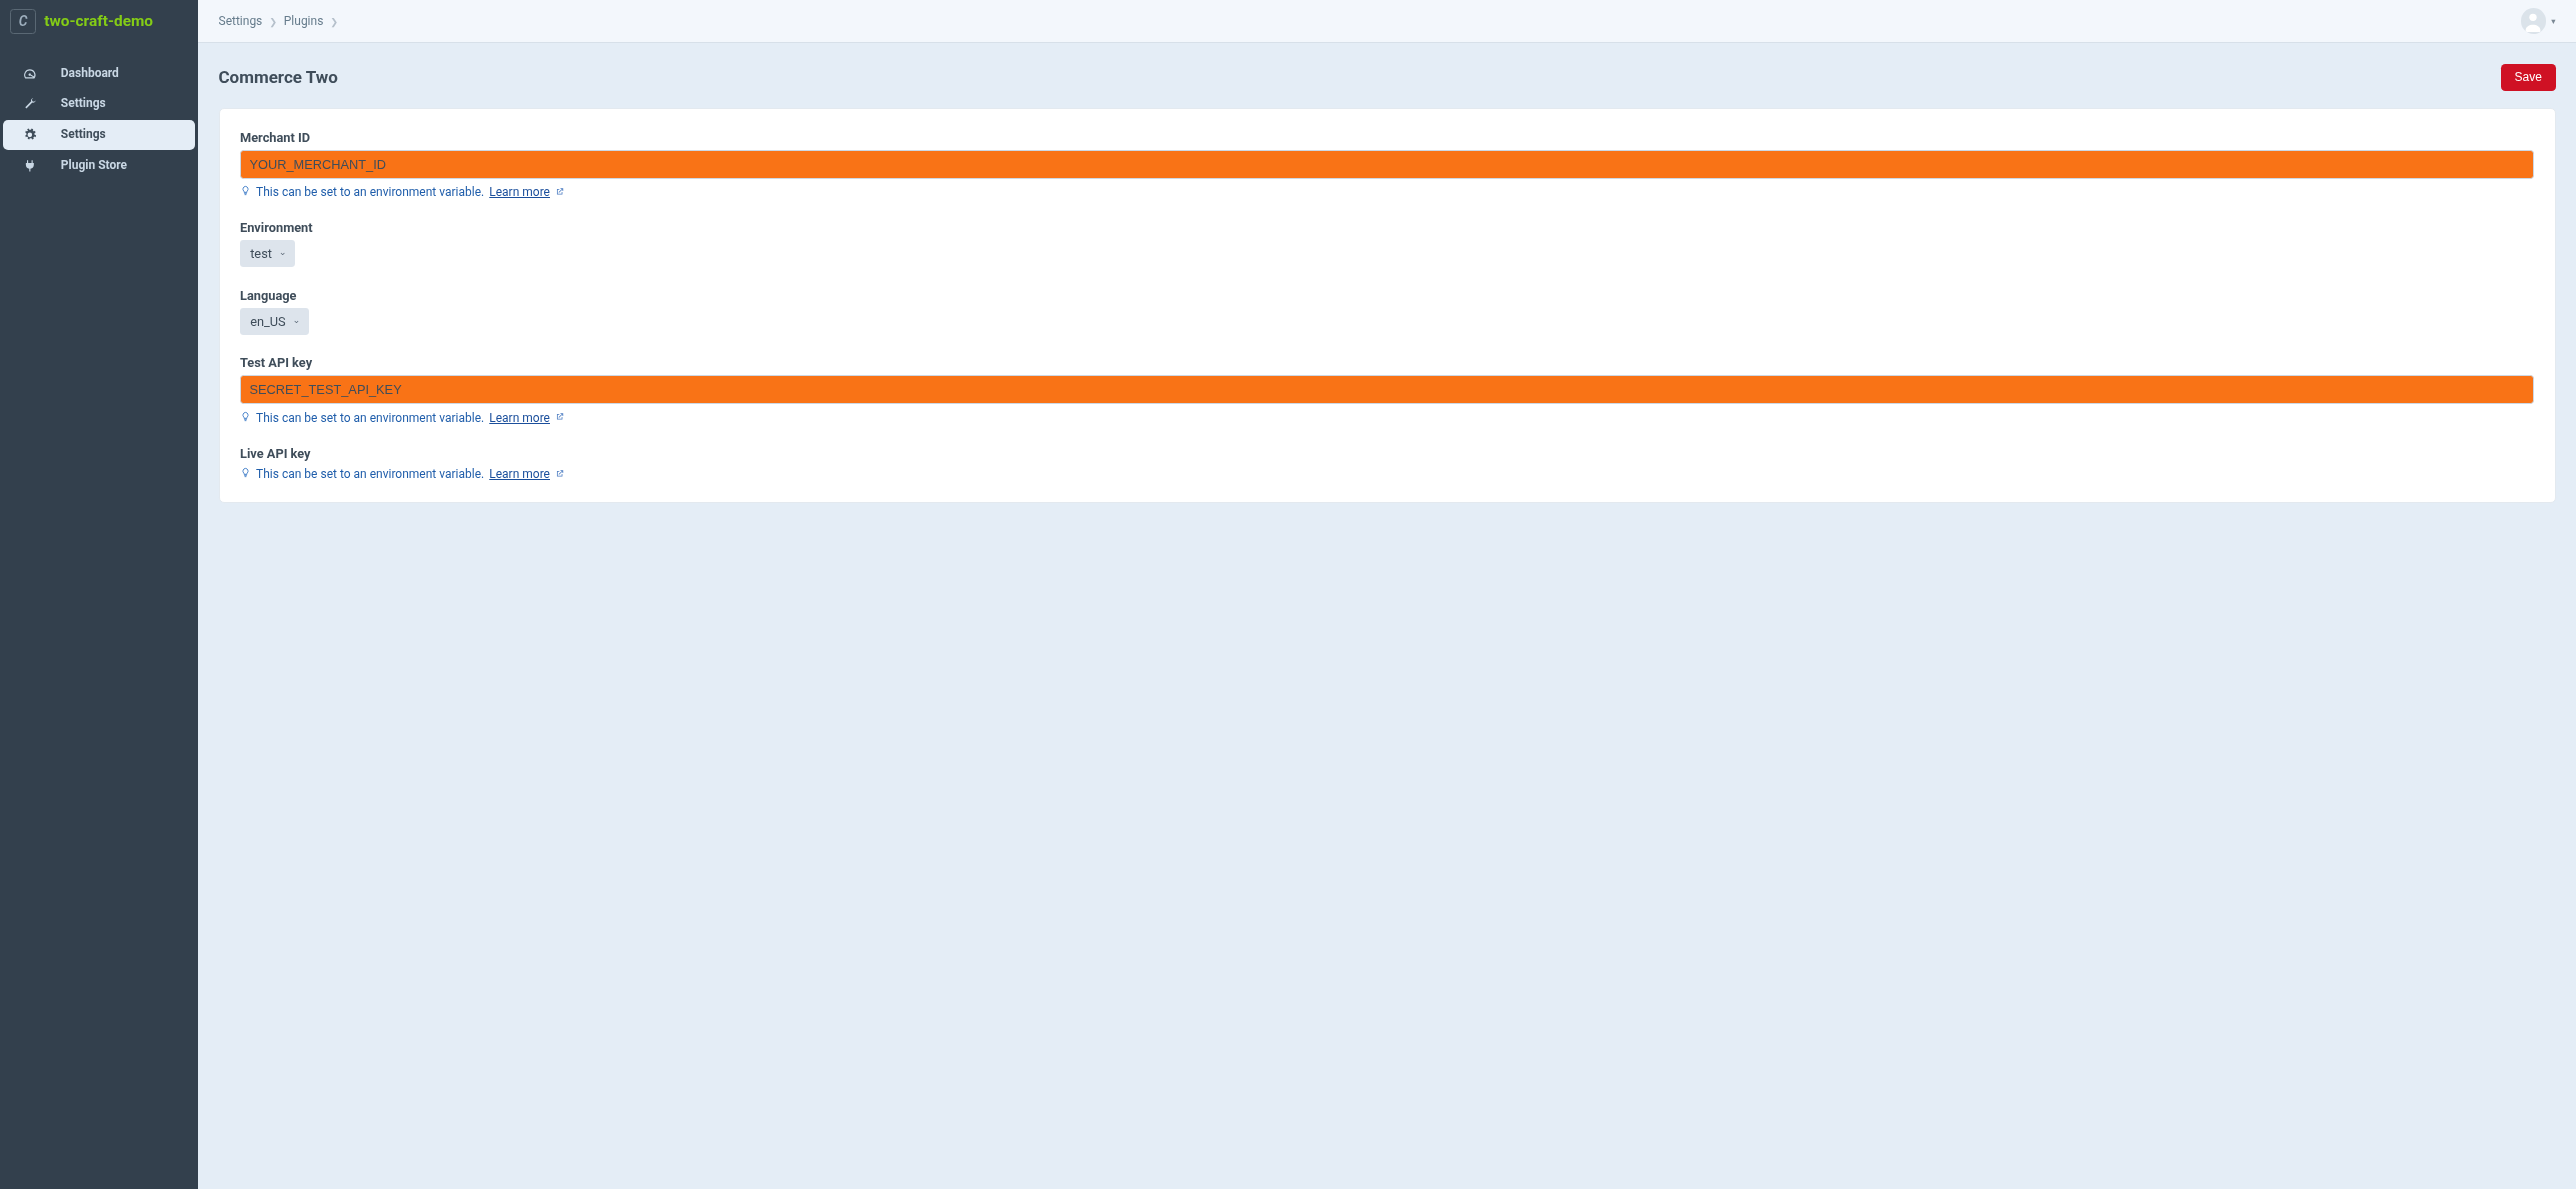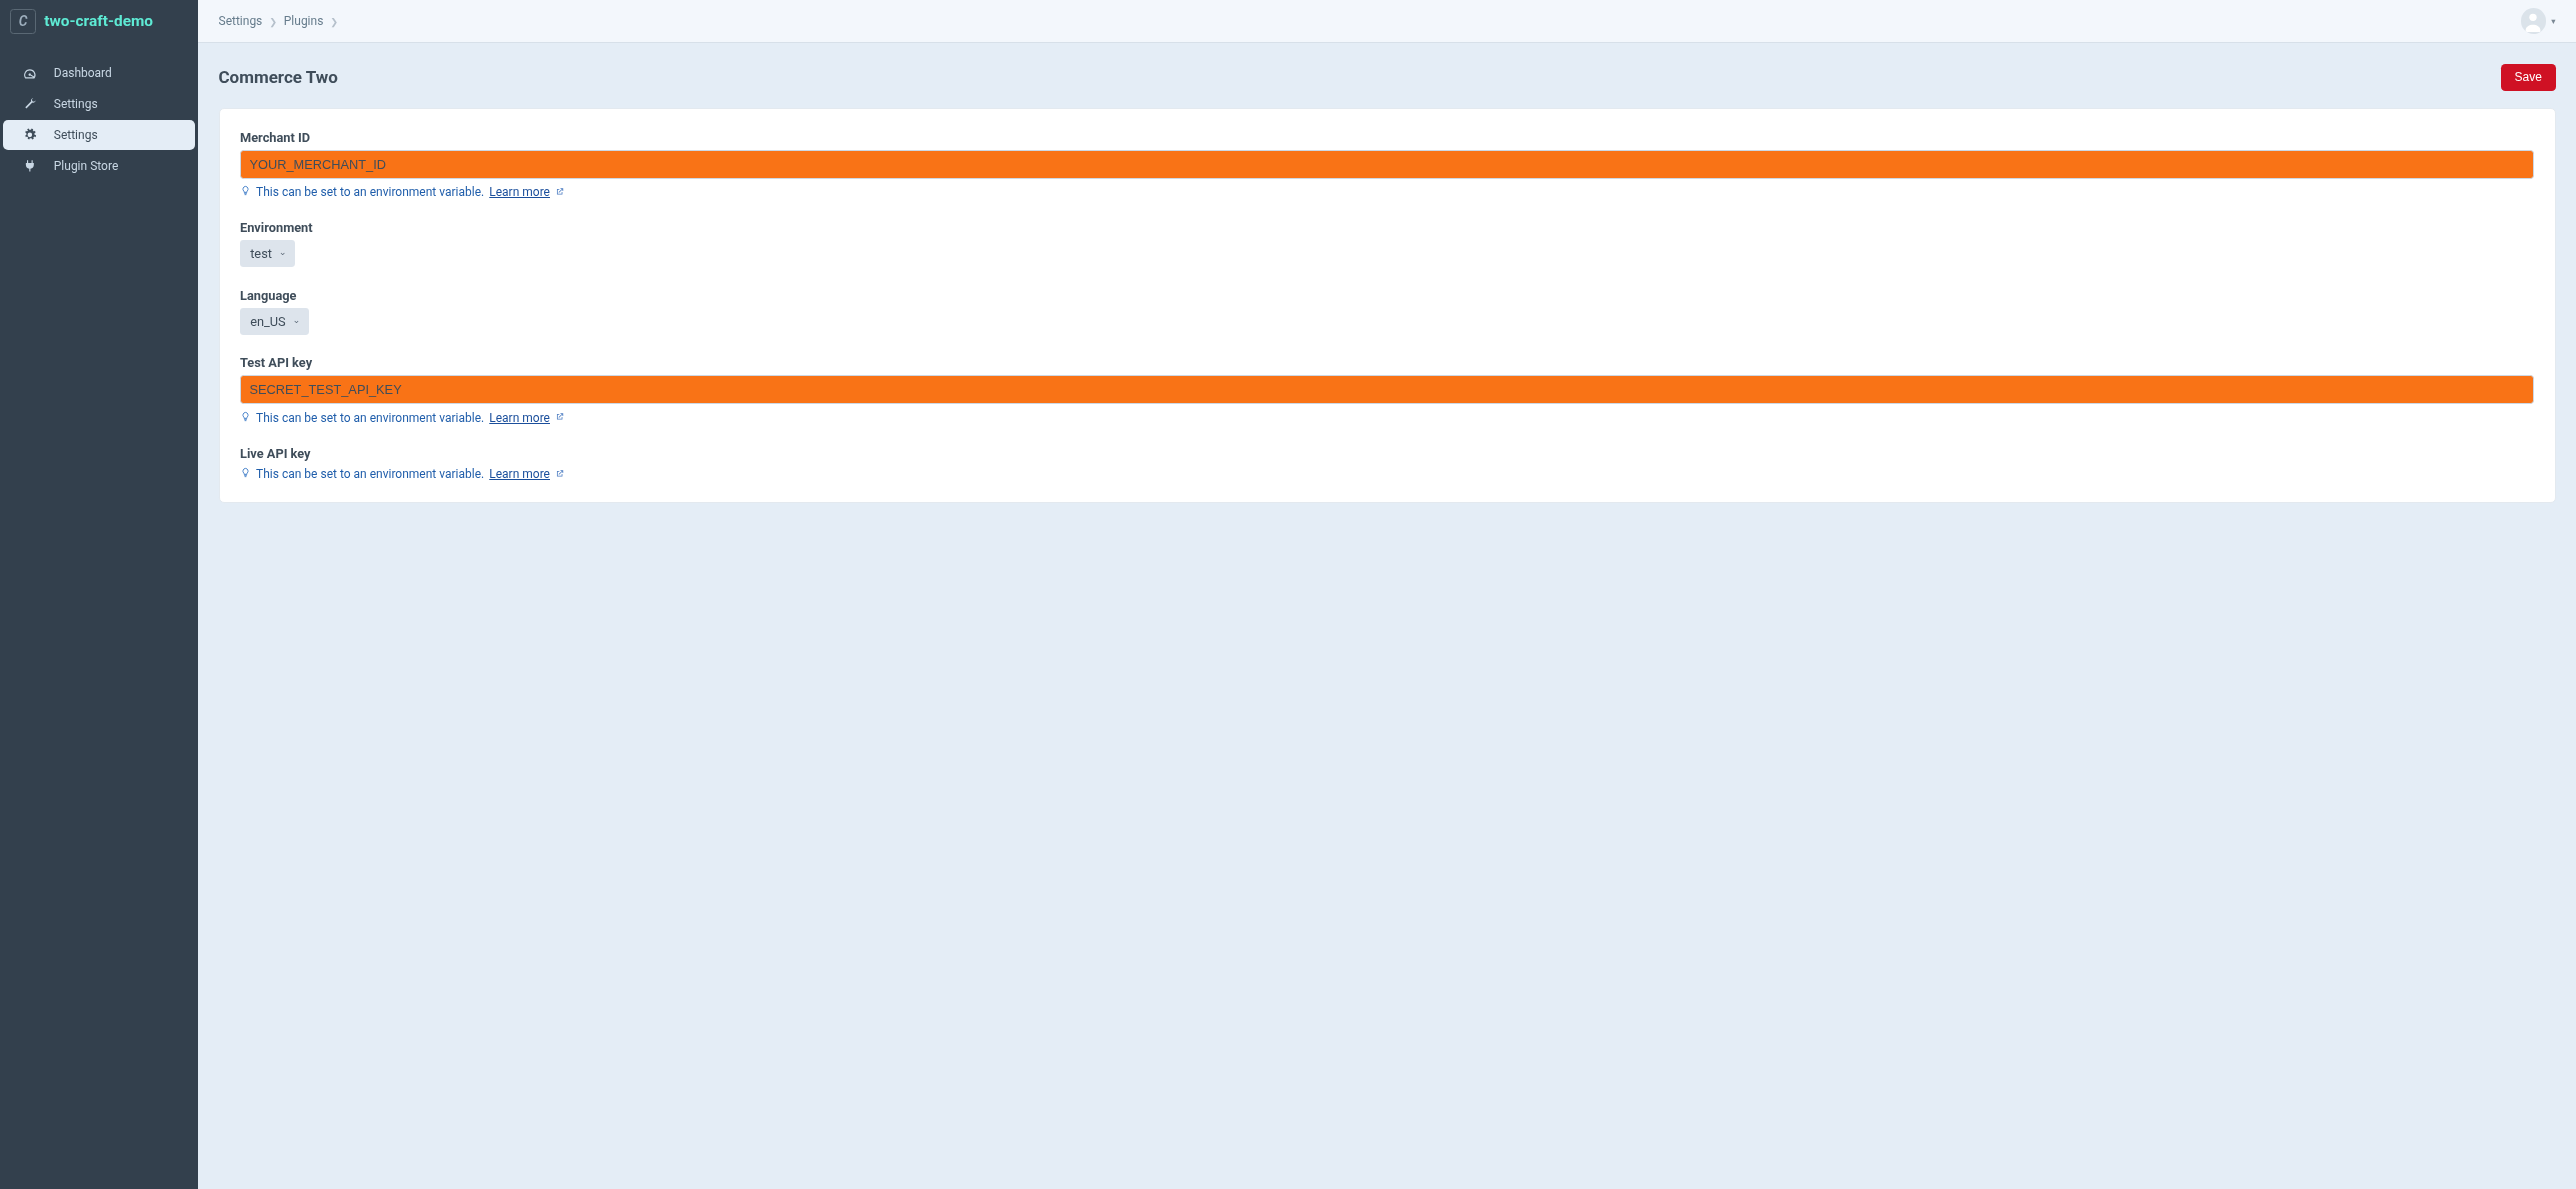--- a/index.html
+++ b/index.html
@@ -31,39 +31,39 @@
       border-radius: 3.4px;
       display: flex;
       align-items: center;
       justify-content: center;
       color: #9fb0bf;
       font-style: italic;
       font-weight: 600;
       font-size: 13.7px;
     }
     .site-name {
-      color: #5eead4;
+      color: #84cc16;
       font-weight: 700;
       font-size: 15.4px;
     }
     .nav {
       margin-top: 15.4px;
       display: flex;
       flex-direction: column;
       gap: 0;
     }
     .nav-item {
       display: flex;
-      align-items: center;
       padding: 7.7px 13.7px 7.7px 19px;
-      gap: 16px;
+      gap: 23px;
       color: #c9d7e4;
       cursor: pointer;
       border-radius: 5.1px;
       margin: 0 3.4px;
+      font-weight: bold;
     }
     .nav-item.active {
       background: #e4edf6;
       color: #3f4d5a;
     }
     .nav-item .icon { width: 15.4px; height: 15.4px; display: flex; align-items: center; justify-content: center; }
     .main {
       flex: 1;
       display: flex;
       flex-direction: column;

